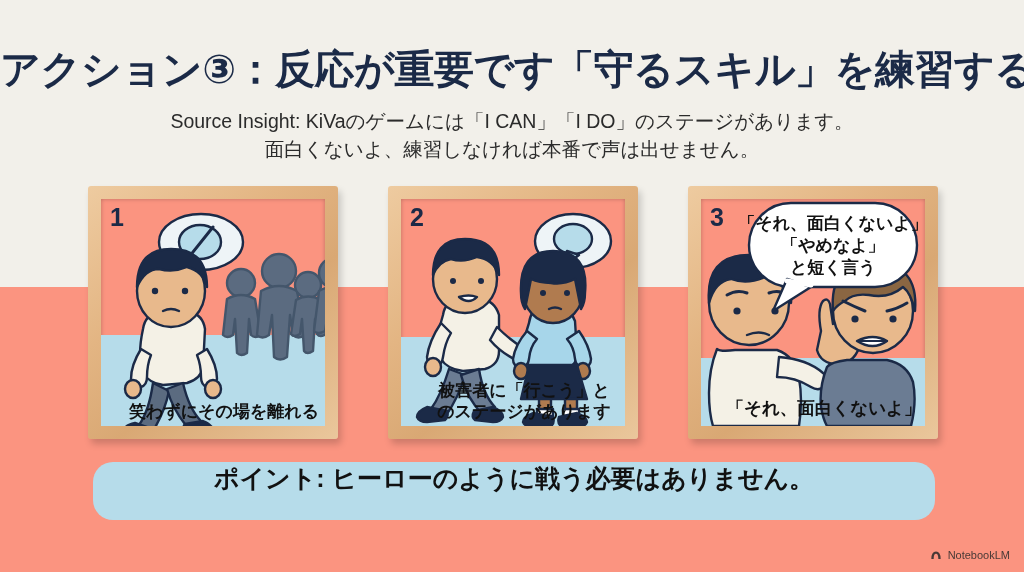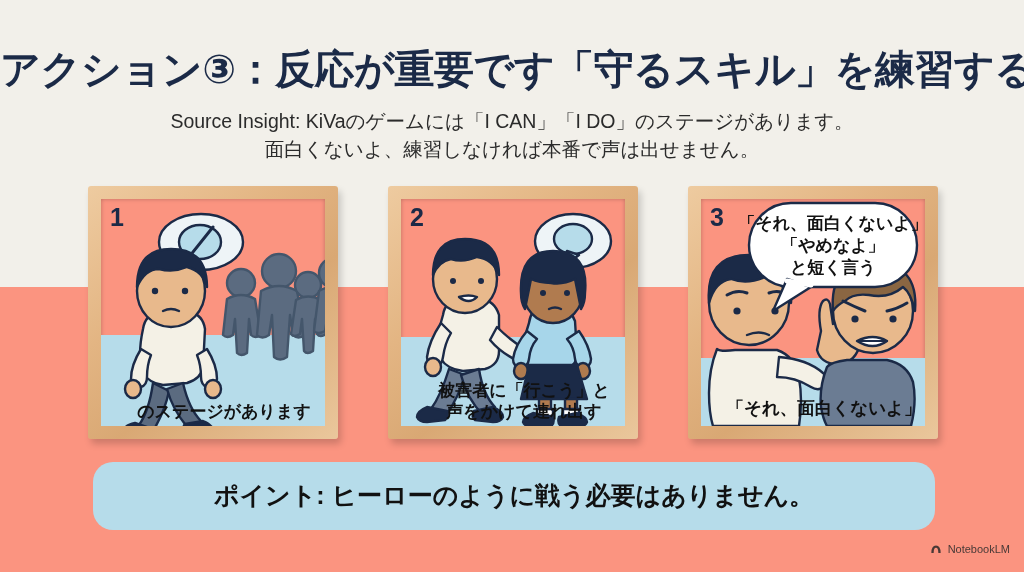--- a/index.html
+++ b/index.html
@@ -52,30 +52,30 @@
   .caption{
     position:absolute;left:0;bottom:4px;width:100%;text-align:center;
     font-size:17px;font-weight:bold;color:#111;line-height:1.25;z-index:6;margin-left:11px;
   }
   .p3 .caption{bottom:6px;font-size:17.5px;}
 
   svg.art{position:absolute;left:0;top:0;width:100%;height:100%;z-index:4;}
 
   
   .banner{
-    position:absolute;left:93px;top:462px;width:842px;height:68px;
+    position:absolute;left:93px;top:462px;width:842px;height:58px;
     background:#b6dcea;border-radius:20px;
-    display:flex;align-items:center;justify-content:center;flex-direction:column;
+    display:flex;align-items:center;justify-content:flex-start;flex-direction:column;
   }
   .banner div{
     font-size:25px;font-weight:bold;color:#111;line-height:1.35;white-space:nowrap;
   }
 
   .watermark{
-    position:absolute;right:14px;bottom:16px;display:flex;align-items:center;gap:5px;
+    position:absolute;right:14px;bottom:10px;display:flex;align-items:center;gap:5px;
     color:#2a2a2a;font-size:11px;opacity:.85;
   }
   .watermark svg{display:block;}
 </style>
 </head>
 <body>
 
 <div class="slide">
   <div class="bg-top"></div>
   <div class="bg-bottom"></div>
@@ -134,21 +134,21 @@
             <ellipse cx="70" cy="92" rx="34" ry="36" fill="#e8b98c"></ellipse>
             <path d="M36 88 q0 -38 34 -38 q36 0 36 38 q-4 -16 -20 -20 q-14 6 -28 2 q-14 0 -22 18 Z" fill="#1b2a47"></path>
             <circle cx="54" cy="92" r="3.2" fill="#1b2a47" stroke="none"></circle>
             <circle cx="84" cy="92" r="3.2" fill="#1b2a47" stroke="none"></circle>
             <path d="M62 112 q8 -4 16 0" fill="none"></path>
           </g>
         </g>
       </svg>
 
       <div class="caption">
-        <div>のステージがあります</div>
+        <div>笑わずにその場を離れる</div>
       </div>
     </div>
   </div>
 
   <div class="panel p2">
     <div class="panel-inner">
       <div class="floor"></div>
       <div class="num">2</div>
 
       <svg class="art" viewBox="0 0 224 227">
@@ -194,21 +194,21 @@
             <path d="M120 94 q-2 -42 32 -42 q36 0 32 42 q0 10 -4 16 l-6 -30 q-12 6 -24 4 q-12 0 -20 -4 l-6 30 q-4 -6 -4 -16 Z" fill="#1b2a47"></path>
             <circle cx="142" cy="94" r="3" fill="#1b2a47" stroke="none"></circle>
             <circle cx="166" cy="94" r="3" fill="#1b2a47" stroke="none"></circle>
             <path d="M148 110 q6 -3 12 0" fill="none"></path>
           </g>
         </g>
       </svg>
 
       <div class="caption">
         <div>被害者に「行こう」と</div>
-        <div>声をかけて連れ出す</div>
+        <div>のステージがあります</div>
       </div>
     </div>
   </div>
 
   <div class="panel p3">
     <div class="panel-inner">
       <div class="floor"></div>
       <div class="num">3</div>
 
       <svg class="art" viewBox="0 0 224 227">

